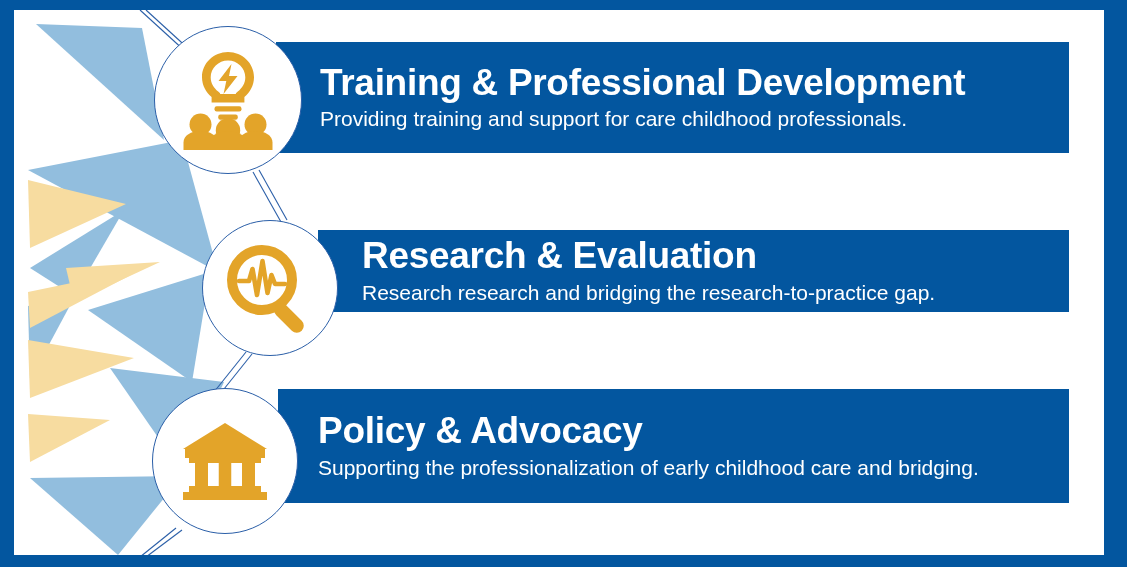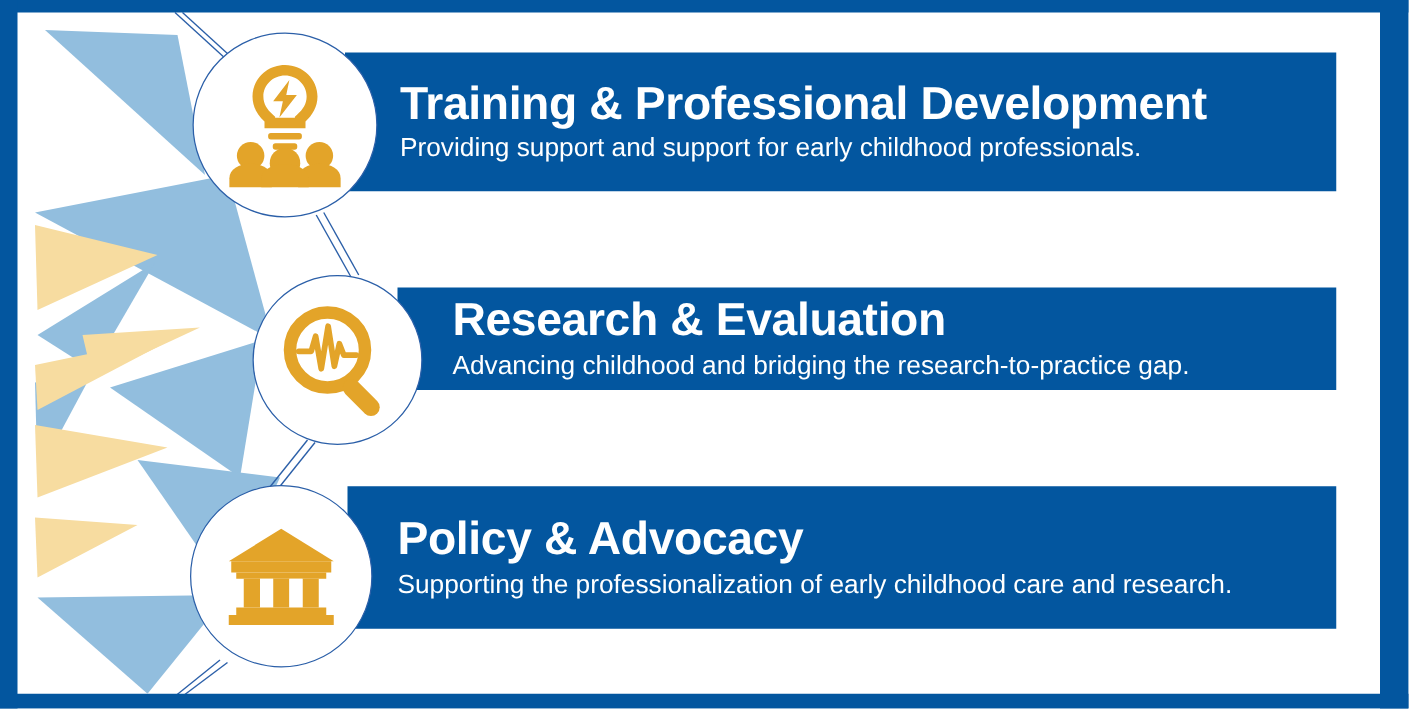--- a/index.html
+++ b/index.html
@@ -136,21 +136,21 @@
         <line x1="176" y1="528" x2="140" y2="557"></line>
         <line x1="182" y1="530" x2="146" y2="557"></line>
       </g>
     </svg>
   </div>
 
   <div class="row row1">
 
     <div class="bar" style="left:276px; top:42px; width:793px; height:111px; padding-left:44px;">
       <div class="bar-title">Training &amp; Professional Development</div>
-      <div class="bar-sub">Providing support and support for early childhood professionals.</div>
+      <div class="bar-sub">Providing training and support for care childhood professionals.</div>
     </div>
 
     <div class="badge" style="left:154px; top:26px; width:148px; height:148px;">
       <span>
         <svg width="92" height="100" viewBox="0 0 92 100" xmlns="http://www.w3.org/2000/svg">
 
           <path class="icon-gold" d="M46 2 C31.6 2 20 13.3 20 27.2 C20 35.6 24.2 42.2 29.6 47.1
                    L29.6 52.5 L62.4 52.5 L62.4 47.1 C67.8 42.2 72 35.6 72 27.2
                    C72 13.3 60.4 2 46 2 Z
                    M46 10.4 C55.6 10.4 63.3 18 63.3 27.2 C63.3 33.2 60.3 37.6 55.8 41.6
@@ -171,42 +171,42 @@
           <path class="icon-gold" d="M27 100 L27 93.5 C27 86 35 81.5 46 81.5 C57 81.5 65 86 65 93.5 L65 100 Z"></path>
         </svg>
       </span>
     </div>
   </div>
 
   <div class="row row2">
 
     <div class="bar" style="left:318px; top:230px; width:751px; height:82px; padding-left:44px;">
       <div class="bar-title">Research &amp; Evaluation</div>
-      <div class="bar-sub">Advancing childhood and bridging the research-to-practice gap.</div>
+      <div class="bar-sub">Research research and bridging the research-to-practice gap.</div>
     </div>
 
     <div class="badge" style="left:202px; top:220px; width:136px; height:136px;">
       <span>
         <svg width="92" height="92" viewBox="0 0 92 92" xmlns="http://www.w3.org/2000/svg">
 
           <circle cx="38" cy="38" r="30" fill="none" stroke="#E3A429" stroke-width="10"></circle>
 
           <rect class="icon-gold" x="58" y="58" width="14" height="36" rx="7" transform="rotate(-45 65 76)"></rect>
 
           <path fill="none" stroke="#E3A429" stroke-width="4.6" stroke-linecap="round" stroke-linejoin="round" d="M15 39 L25 39 L28.5 27 L33 53 L38.5 19 L43.5 51 L47.5 33 L51 42 L61 42"></path>
         </svg>
       </span>
     </div>
   </div>
 
   <div class="row row3">
 
     <div class="bar" style="left:278px; top:389px; width:791px; height:114px; padding-left:40px;">
       <div class="bar-title">Policy &amp; Advocacy</div>
-      <div class="bar-sub">Supporting the professionalization of early childhood care and research.</div>
+      <div class="bar-sub">Supporting the professionalization of early childhood care and bridging.</div>
     </div>
 
     <div class="badge" style="left:152px; top:388px; width:146px; height:146px;">
       <span>
         <svg width="92" height="80" viewBox="0 0 92 80" xmlns="http://www.w3.org/2000/svg">
 
           <polygon class="icon-gold" points="46,2 88,28 4,28"></polygon>
 
           <rect class="icon-gold" x="6" y="28" width="80" height="9"></rect>
           <rect class="icon-gold" x="10" y="37" width="72" height="5"></rect>

